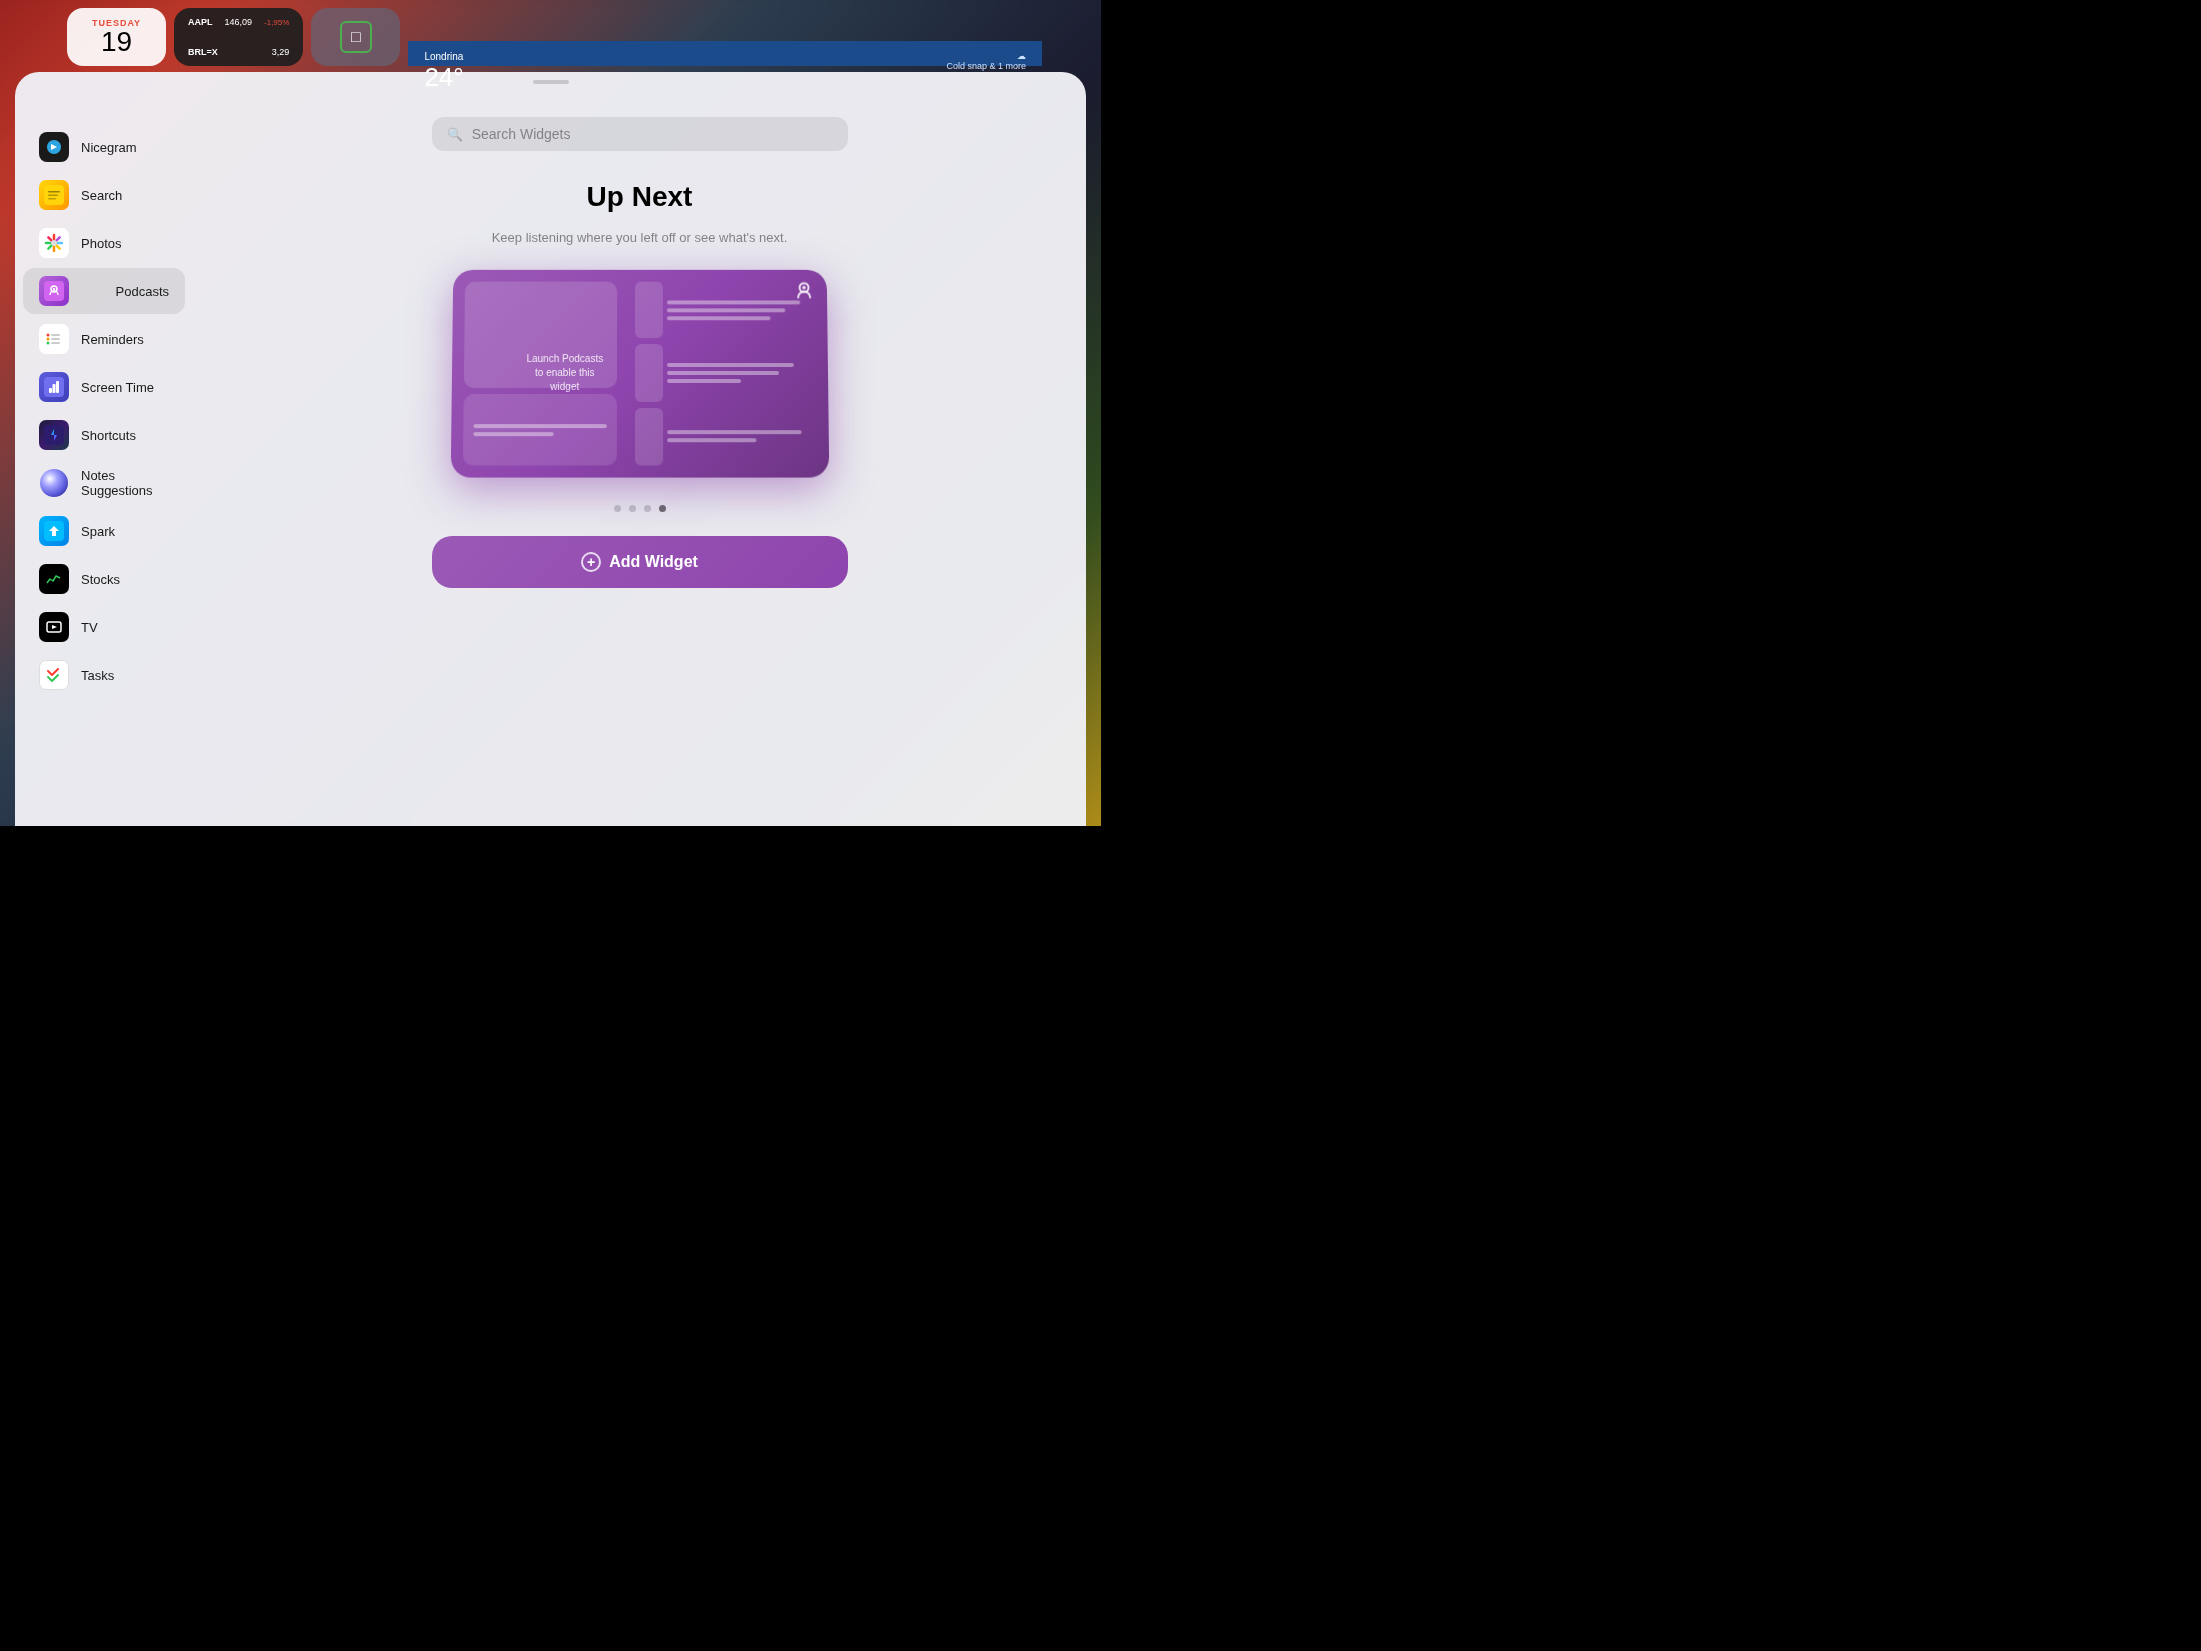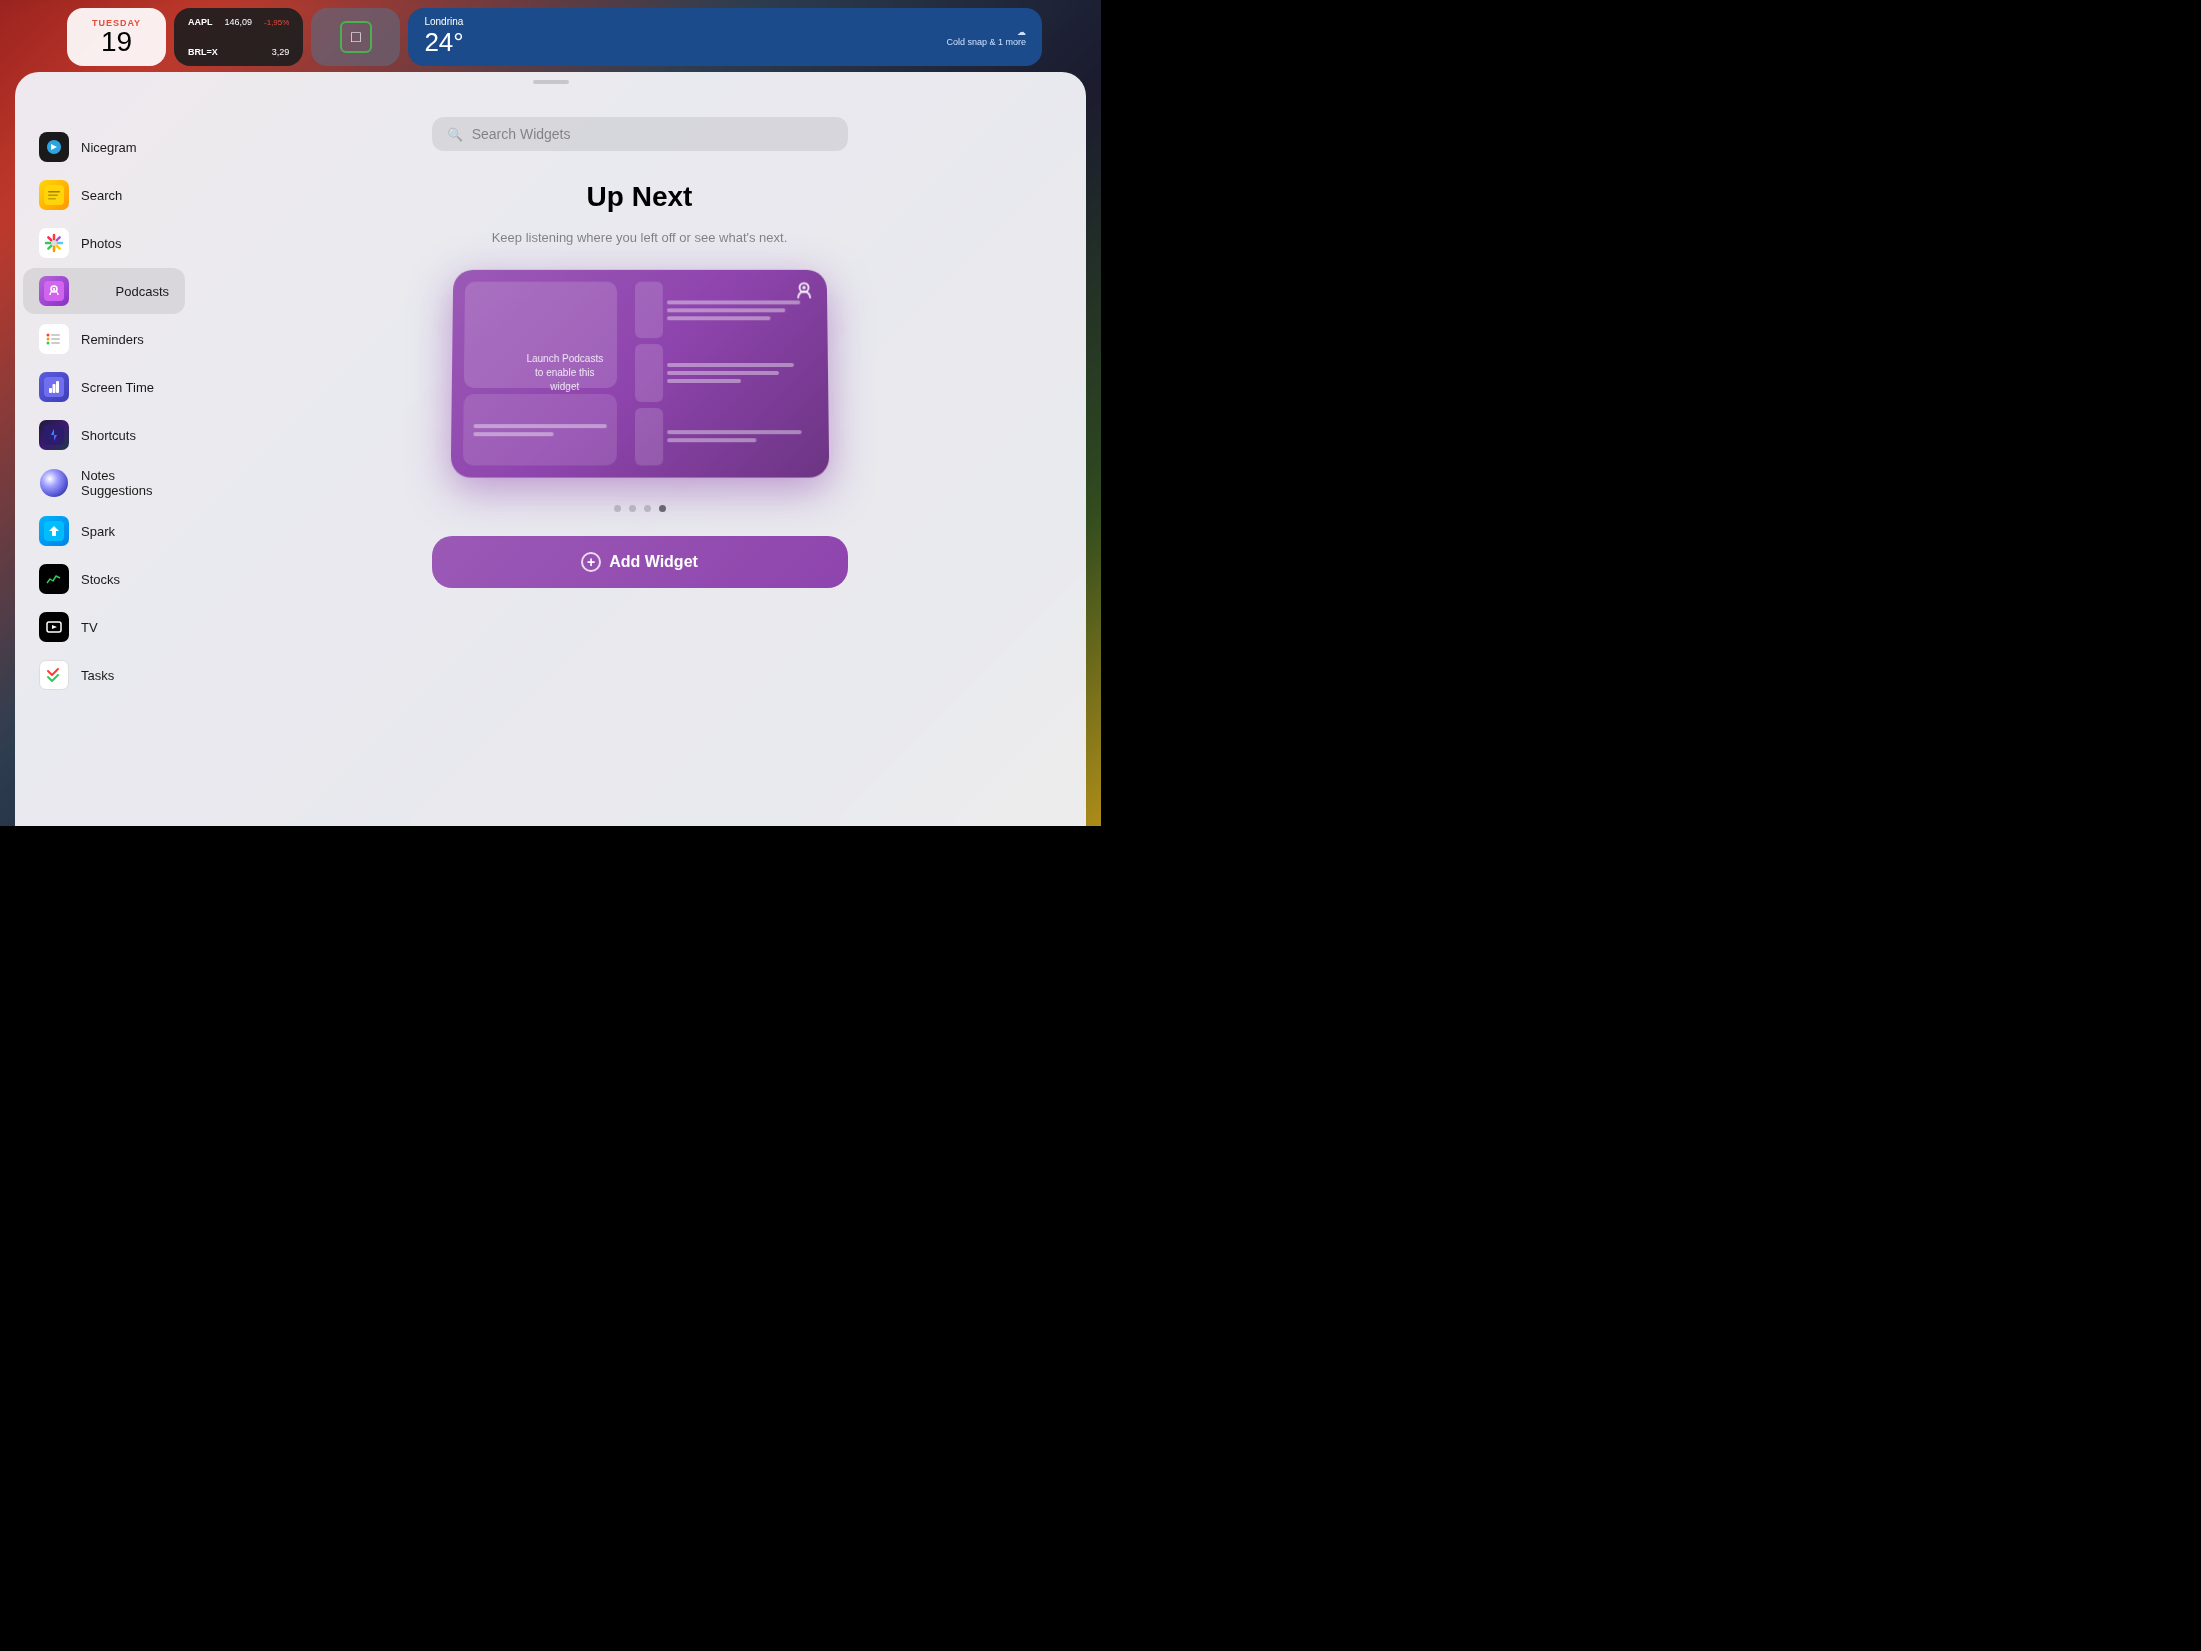--- a/index.html
+++ b/index.html
@@ -99,26 +99,27 @@
       border-radius: 6px;
       display: flex;
       align-items: center;
       justify-content: center;
       color: #fff;
       font-size: 16px;
     }
 
     .widget-weather {
       background: #1B4B8A;
-      border-radius: 16px;
+      border-radius: 0;
       padding: 10px 16px;
       flex: 1;
       display: flex;
-      align-items: center;
+      align-items: flex-start;
       justify-content: space-between;
+      margin-top: 33px;
     }
 
     .weather-left .city { color: #fff; font-size: 10px; font-weight: 500; }
     .weather-left .temp { color: #fff; font-size: 26px; font-weight: 300; }
     .weather-right { color: #cce0ff; font-size: 9px; text-align: right; }
 
     
     .main-panel {
       position: absolute;
       top: 72px;

